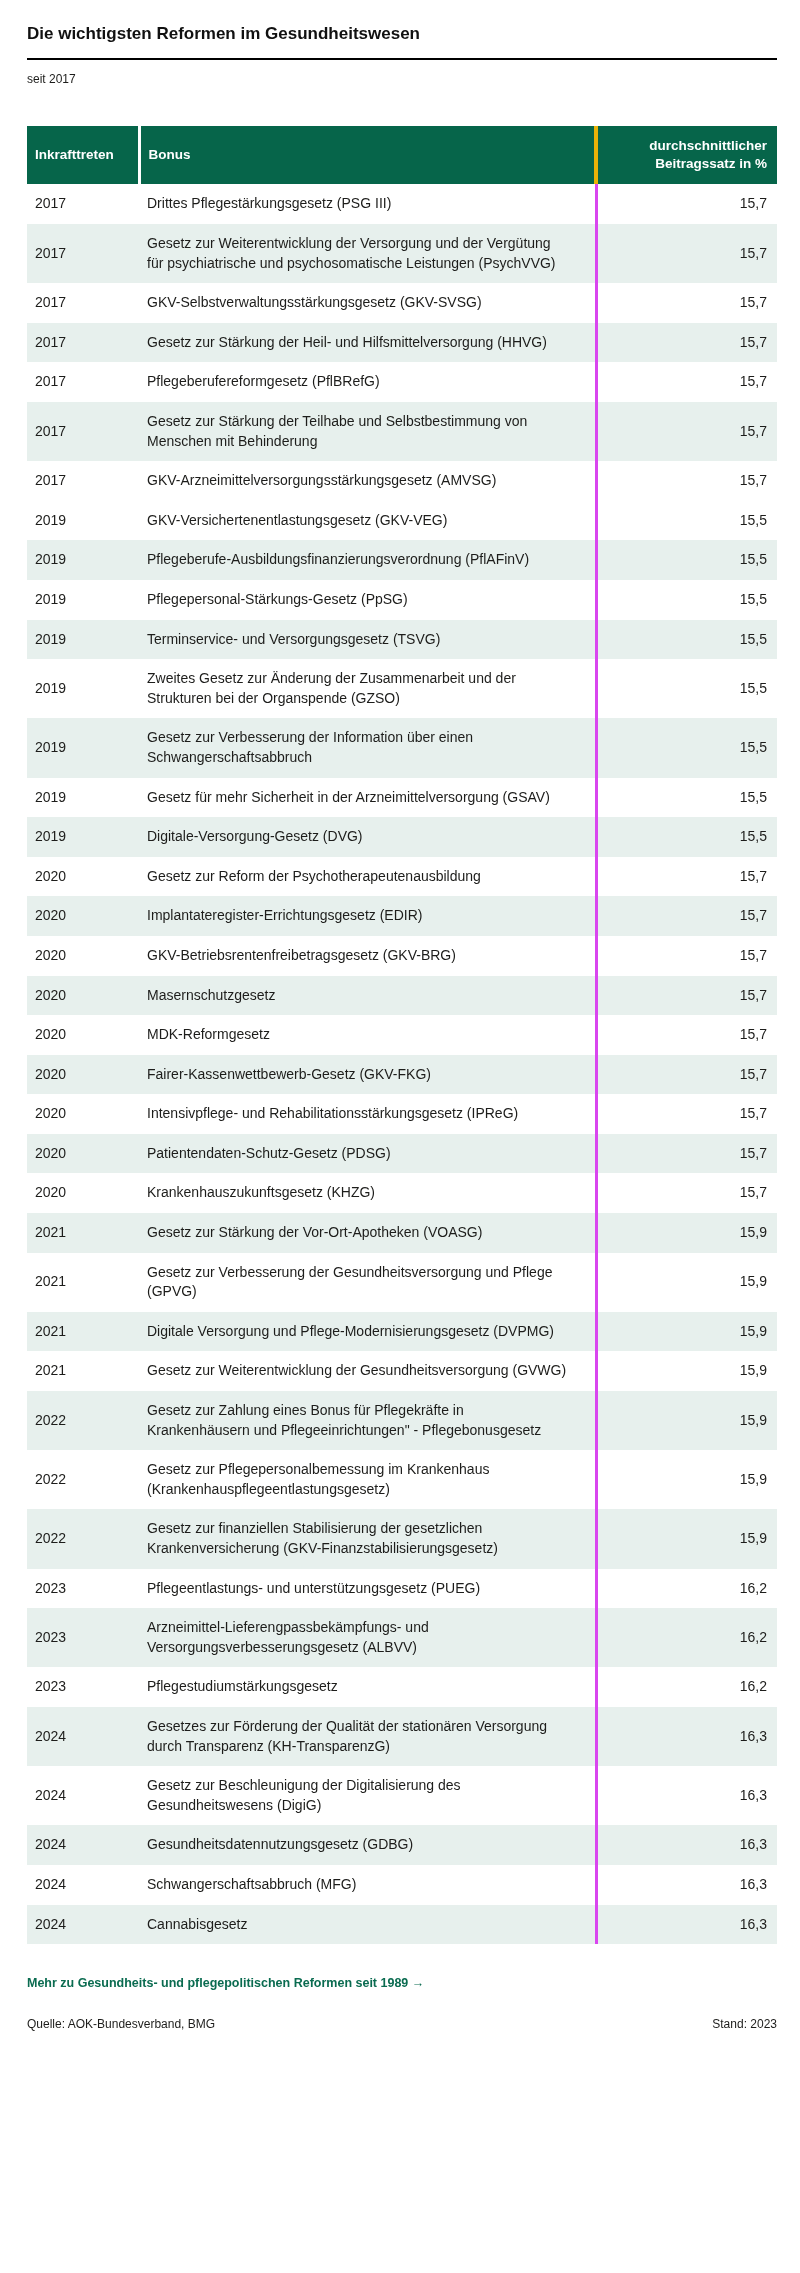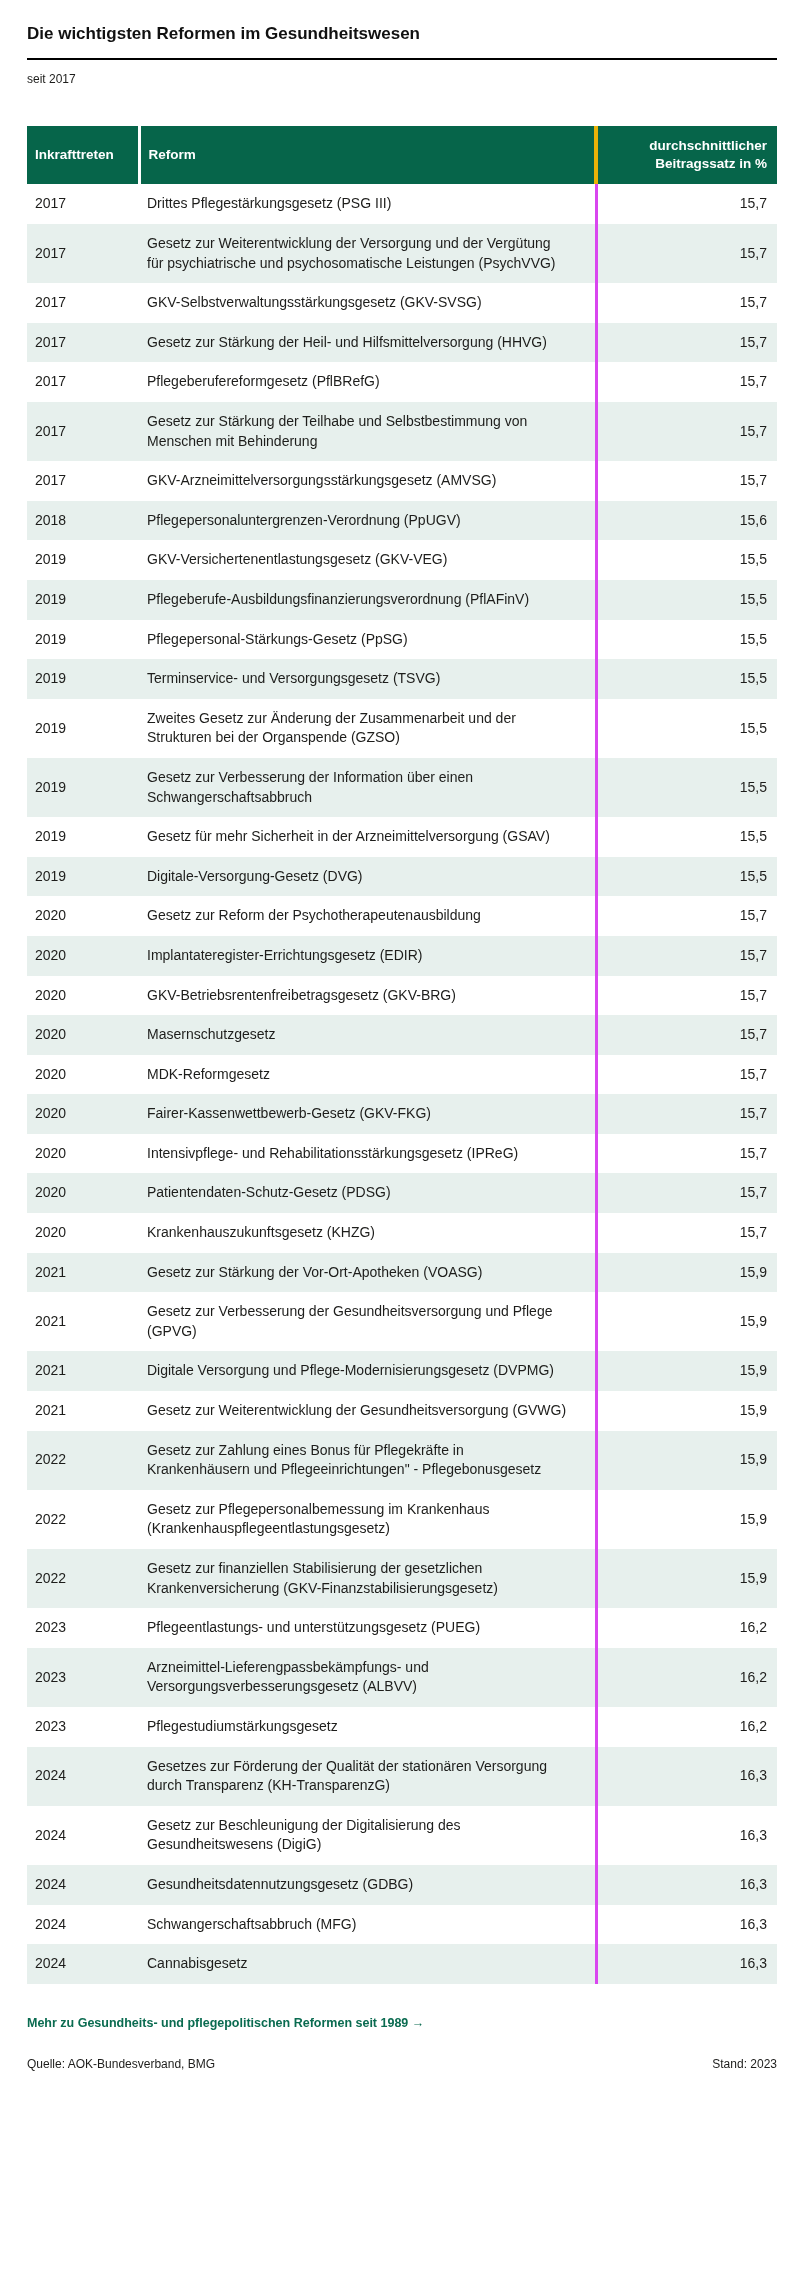--- a/index.html
+++ b/index.html
@@ -89,21 +89,21 @@
 
   <table class="reforms">
     <colgroup>
       <col class="c-year">
       <col class="c-law">
       <col class="c-rate">
     </colgroup>
     <thead>
       <tr>
         <th class="h-year">Inkrafttreten</th>
-        <th class="h-gesetz">Reform</th>
+        <th class="h-gesetz">Bonus</th>
         <th class="h-rate"><span class="rate-head">durchschnittlicher Beitragssatz in %</span></th>
       </tr>
     </thead>
     <tbody>
     <tr>
       <td class="year-cell">2017</td>
       <td class="law-cell">Drittes Pflegestärkungsgesetz (PSG III)</td>
       <td class="rate-cell">15,7</td>
     </tr>
 
@@ -136,25 +136,20 @@
       <td class="law-cell">Gesetz zur Stärkung der Teilhabe und Selbstbestimmung von Menschen mit Behinderung</td>
       <td class="rate-cell">15,7</td>
     </tr>
 
     <tr>
       <td class="year-cell">2017</td>
       <td class="law-cell">GKV-Arzneimittelversorgungsstärkungsgesetz (AMVSG)</td>
       <td class="rate-cell">15,7</td>
     </tr>
 
-    <tr class="alt">
-      <td class="year-cell">2018</td>
-      <td class="law-cell">Pflegepersonaluntergrenzen-Verordnung (PpUGV)</td>
-      <td class="rate-cell">15,6</td>
-    </tr>
 
     <tr>
       <td class="year-cell">2019</td>
       <td class="law-cell">GKV-Versichertenentlastungsgesetz (GKV-VEG)</td>
       <td class="rate-cell">15,5</td>
     </tr>
 
     <tr class="alt">
       <td class="year-cell">2019</td>
       <td class="law-cell">Pflegeberufe-Ausbildungsfinanzierungsverordnung (PflAFinV)</td>

